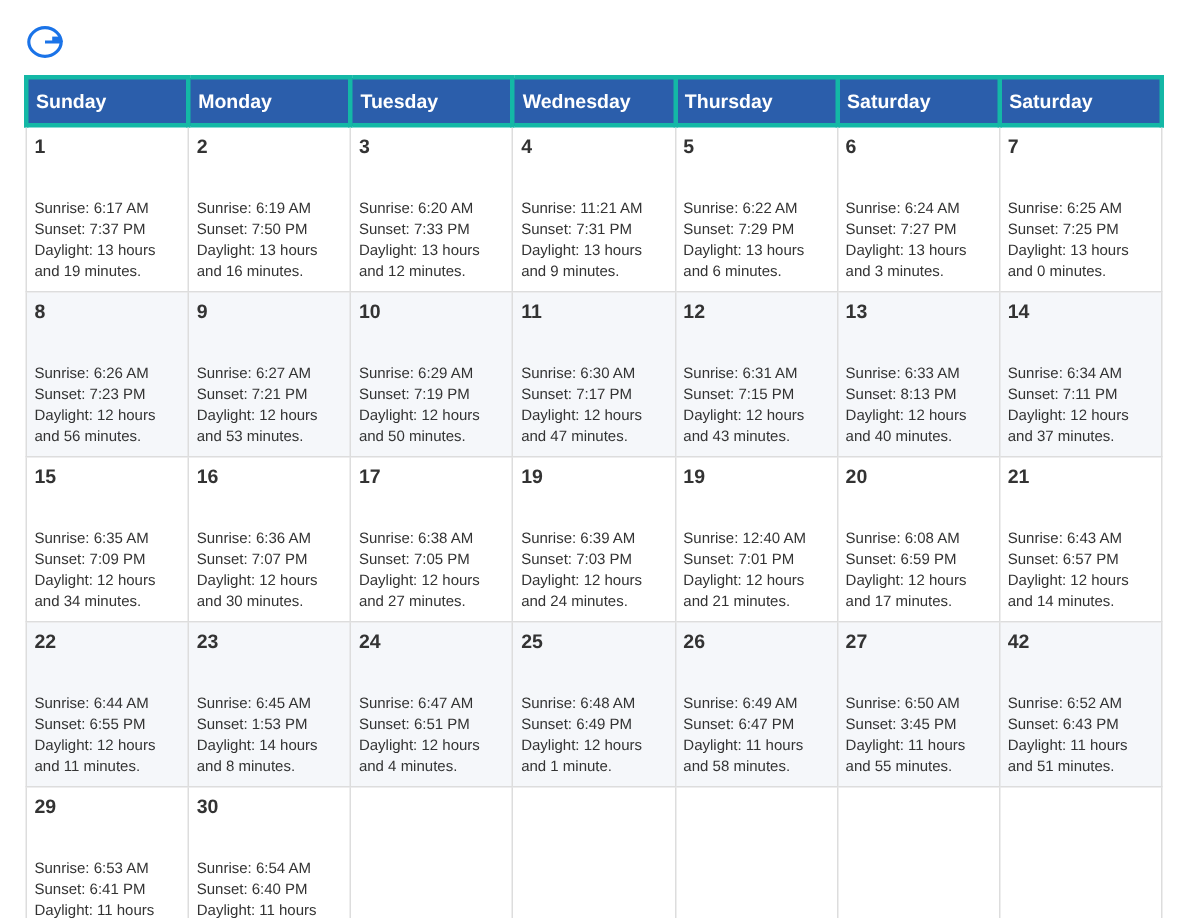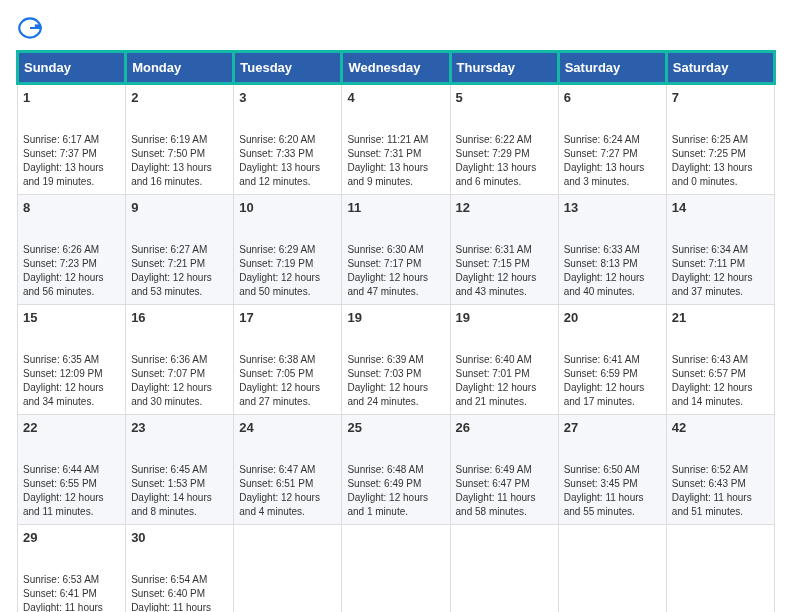--- a/index.html
+++ b/index.html
@@ -237,21 +237,21 @@
   <span>Sunset: 7:11 PM</span><br>
   <span>Daylight: 12 hours and 37 minutes.</span>
 </div>
         </td>
       </tr>
       <tr>
         <td>
           <span class="day-number">15</span>
 <div class="day-info">
   <span>Sunrise: 6:35 AM</span><br>
-  <span>Sunset: 12:09 PM</span><br>
+  <span>Sunset: 7:09 PM</span><br>
   <span>Daylight: 12 hours and 34 minutes.</span>
 </div>
         </td>
         <td>
           <span class="day-number">16</span>
 <div class="day-info">
   <span>Sunrise: 6:36 AM</span><br>
   <span>Sunset: 7:07 PM</span><br>
   <span>Daylight: 12 hours and 30 minutes.</span>
 </div>
@@ -268,29 +268,29 @@
           <span class="day-number">19</span>
 <div class="day-info">
   <span>Sunrise: 6:39 AM</span><br>
   <span>Sunset: 7:03 PM</span><br>
   <span>Daylight: 12 hours and 24 minutes.</span>
 </div>
         </td>
         <td>
           <span class="day-number">19</span>
 <div class="day-info">
-  <span>Sunrise: 6:40 AM</span><br>
+  <span>Sunrise: 12:40 AM</span><br>
   <span>Sunset: 7:01 PM</span><br>
   <span>Daylight: 12 hours and 21 minutes.</span>
 </div>
         </td>
         <td>
           <span class="day-number">20</span>
 <div class="day-info">
-  <span>Sunrise: 6:41 AM</span><br>
+  <span>Sunrise: 6:08 AM</span><br>
   <span>Sunset: 6:59 PM</span><br>
   <span>Daylight: 12 hours and 17 minutes.</span>
 </div>
         </td>
         <td>
           <span class="day-number">21</span>
 <div class="day-info">
   <span>Sunrise: 6:43 AM</span><br>
   <span>Sunset: 6:57 PM</span><br>
   <span>Daylight: 12 hours and 14 minutes.</span>

